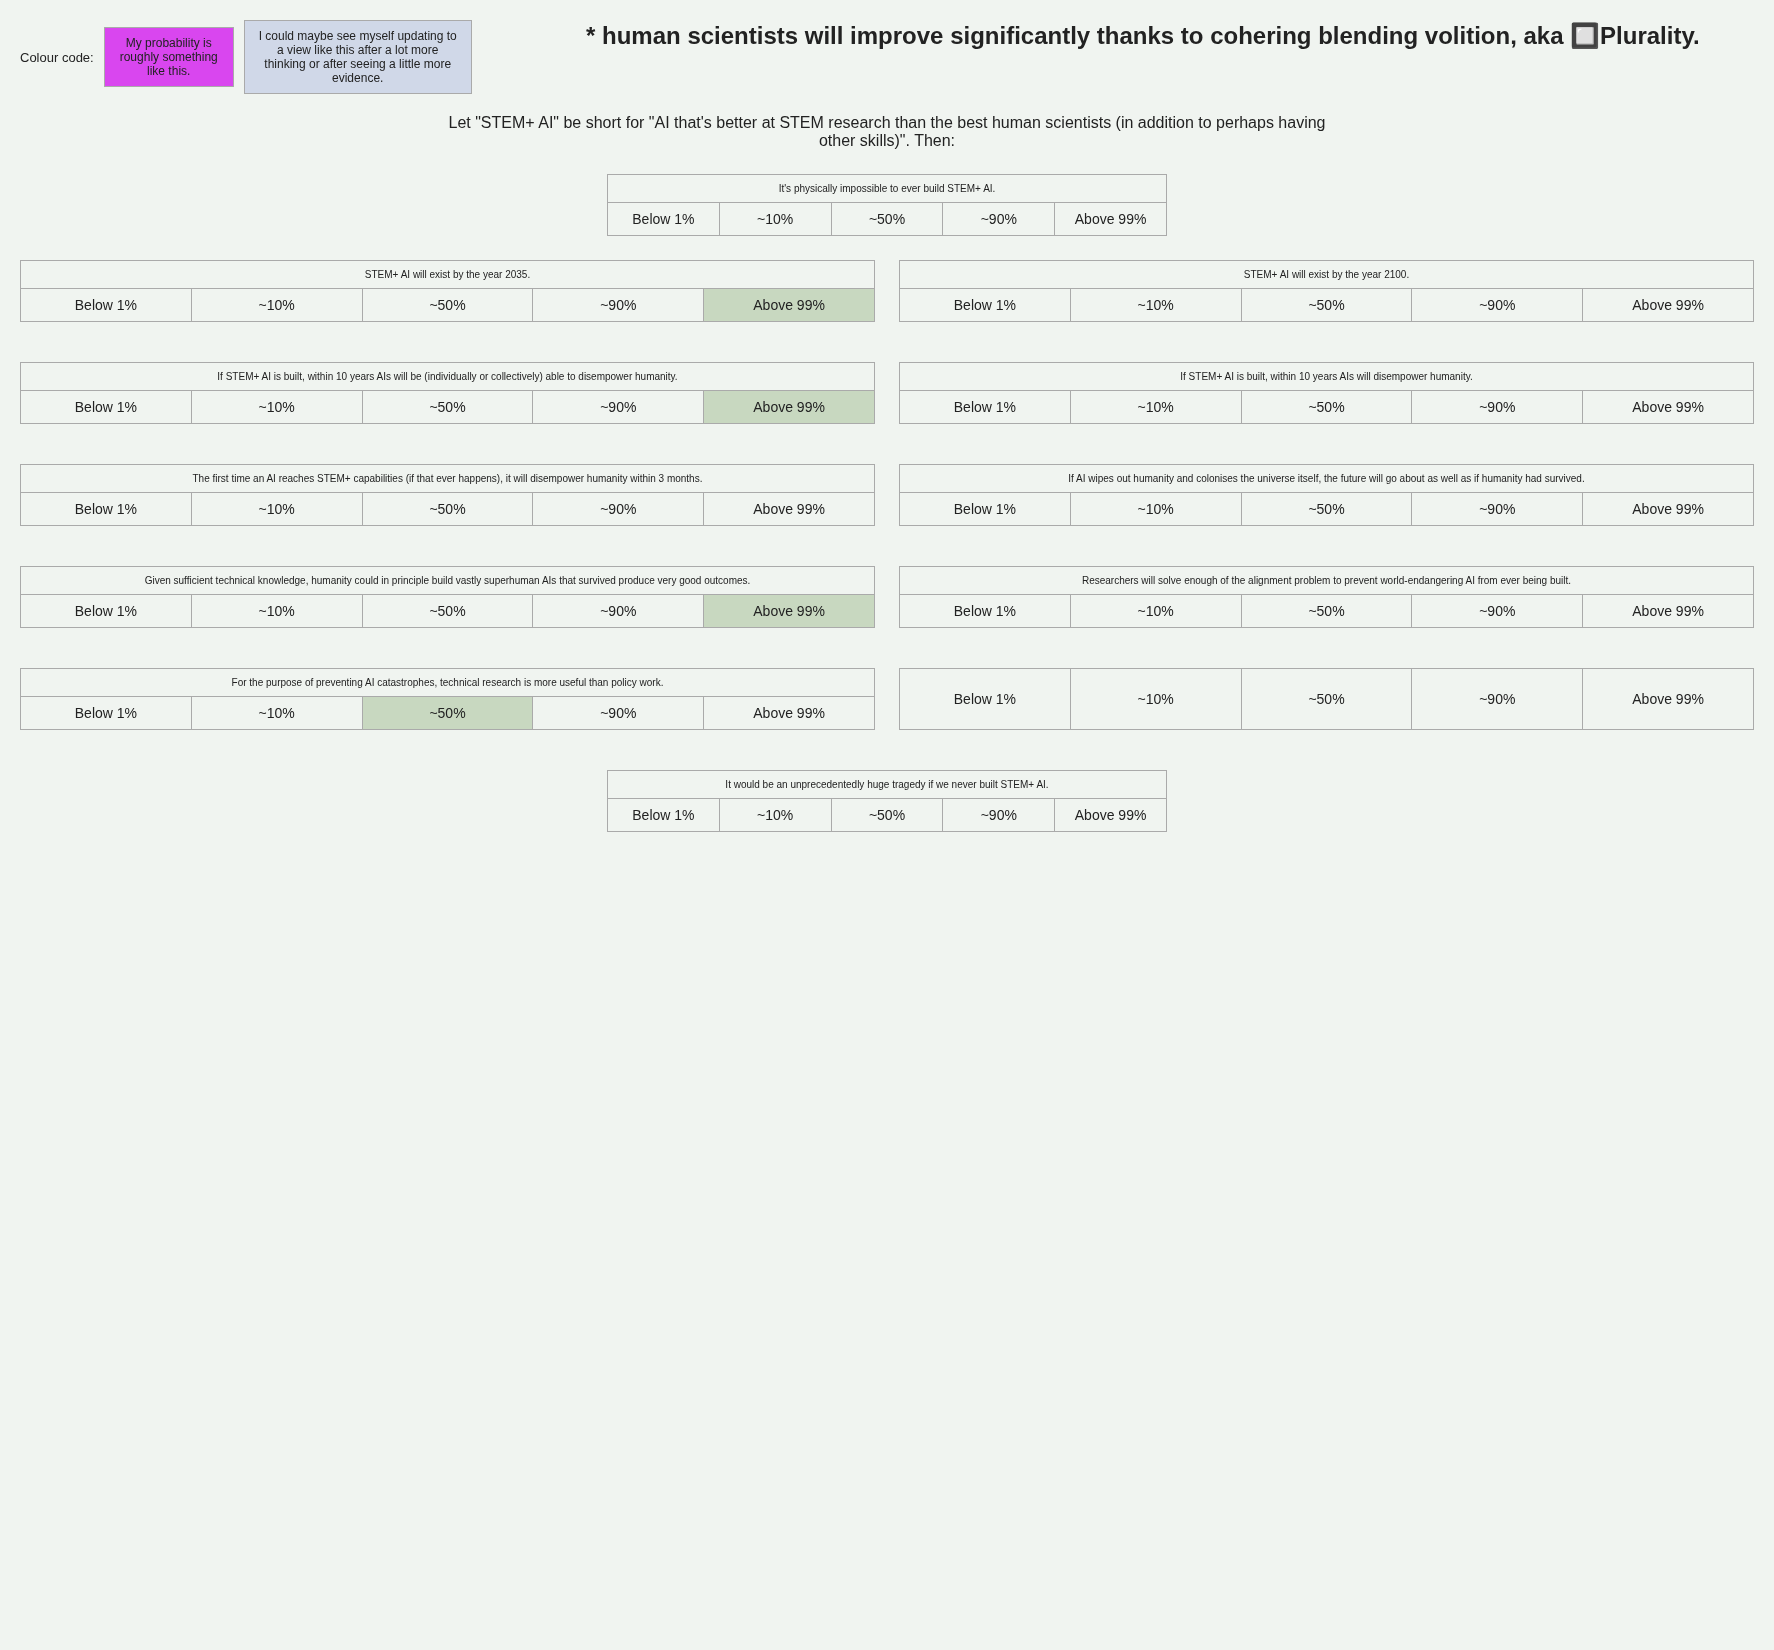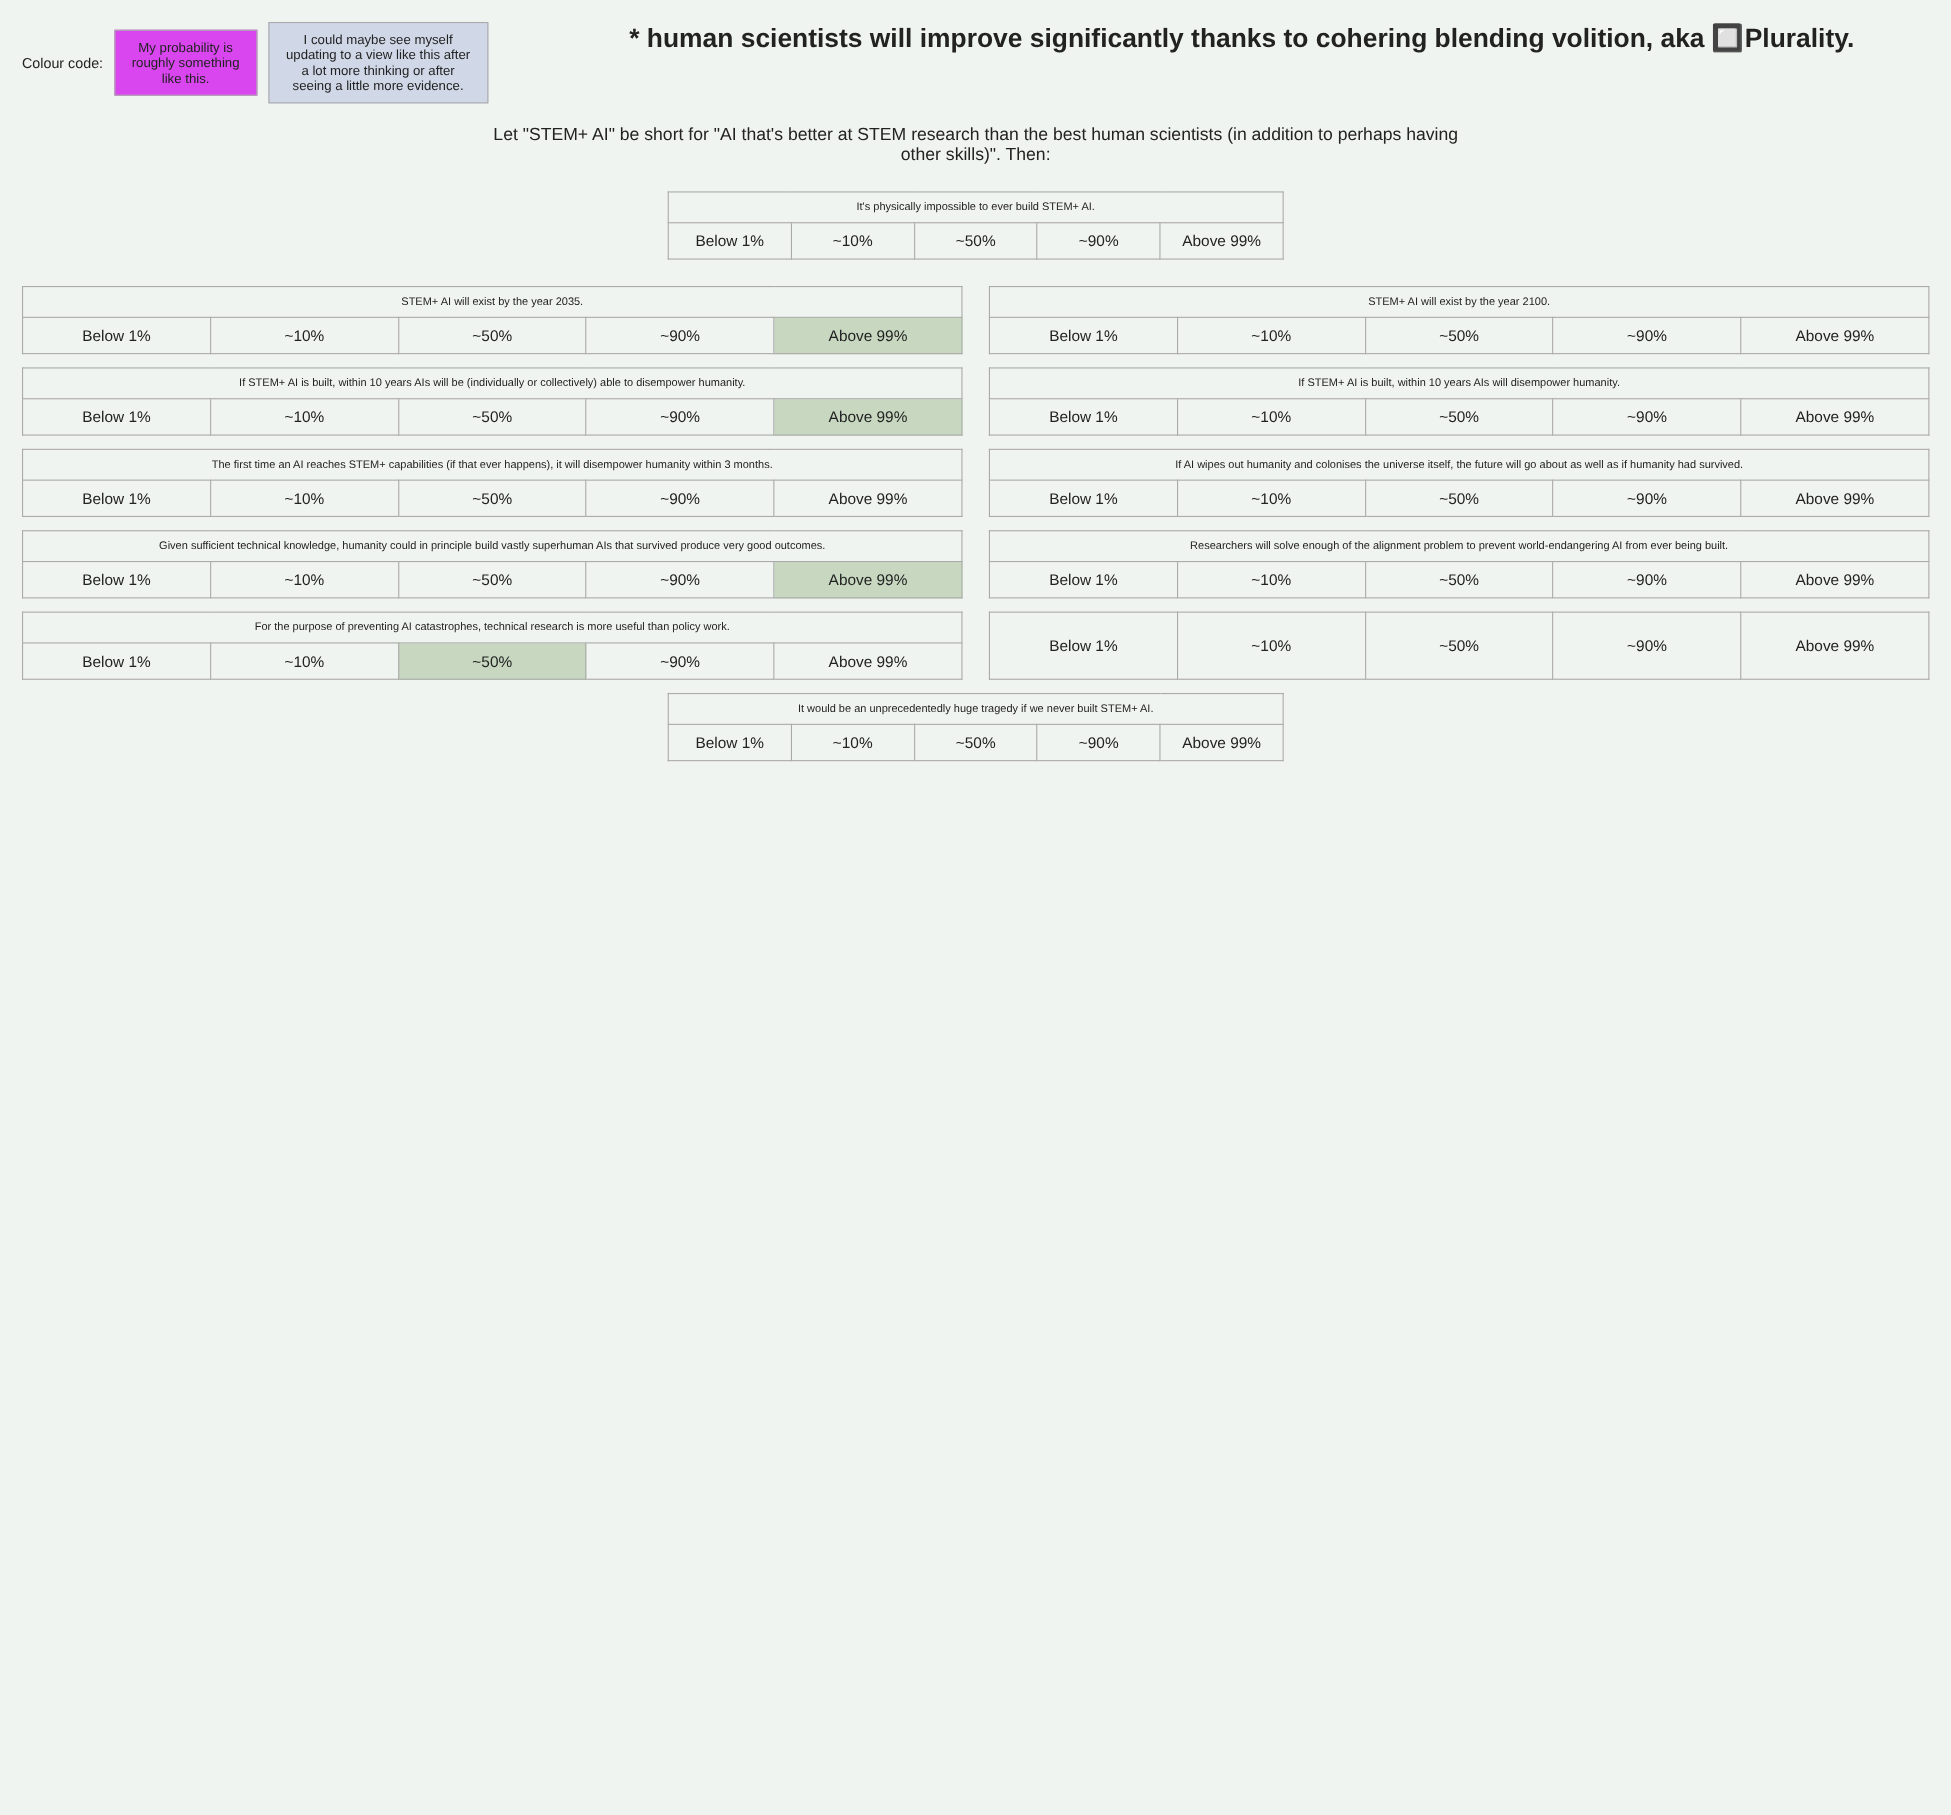--- a/index.html
+++ b/index.html
@@ -40,21 +40,21 @@
       font-size: 12px;
       width: 130px;
     }
 
     .colour-blue {
       background: #d0d8e8;
       border: 1px solid #aaa;
       padding: 8px 12px;
       text-align: center;
       font-size: 12px;
-      width: 200px;
+      width: 228px;
     }
 
     .top-right-text {
       font-size: 24px;
       font-weight: bold;
       line-height: 1.3;
       flex: 1;
       text-align: center;
       padding-left: 40px;
     }
@@ -100,21 +100,21 @@
     }
 
     .center-table-wrap .question-table {
       width: 560px;
     }
 
     .two-col-grid {
       display: grid;
       grid-template-columns: 1fr 1fr;
       gap: 24px;
-      margin-bottom: 12px;
+      margin-bottom: 40px;
     }
 
     .page-title-area {
       text-align: center;
       margin-bottom: 24px;
     }
   </style>
 </head>
 <body>
 

